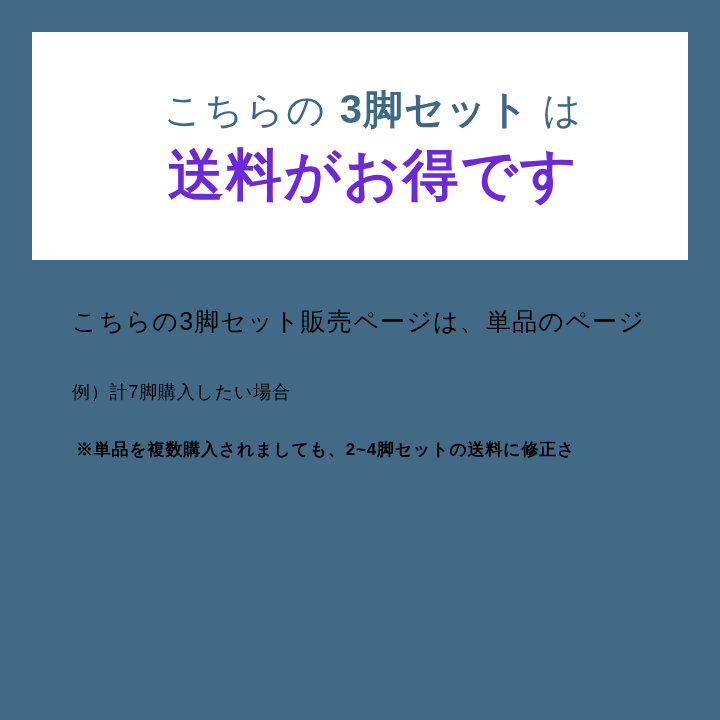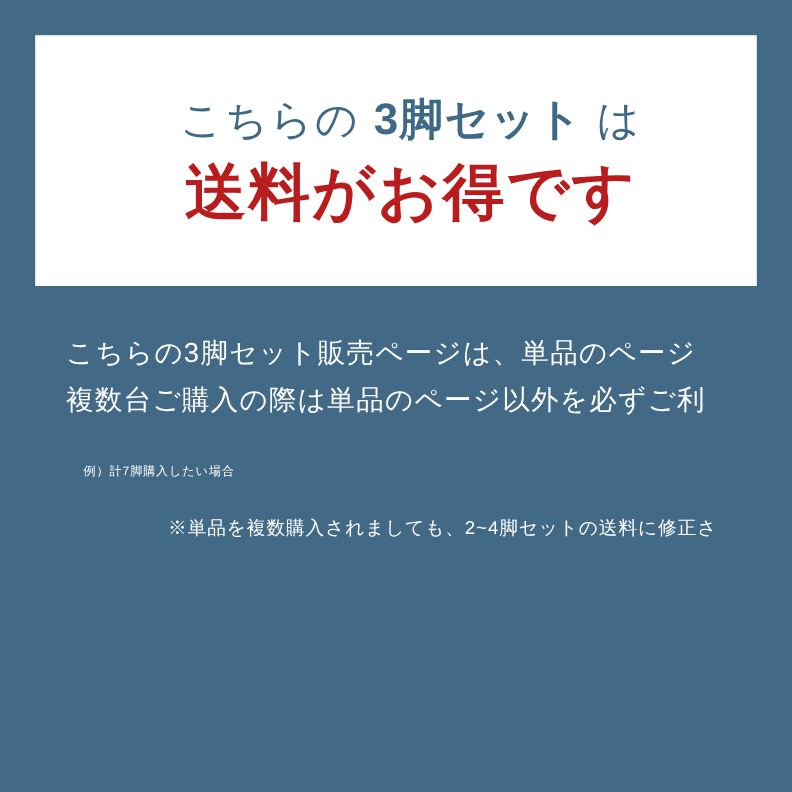--- a/index.html
+++ b/index.html
@@ -42,75 +42,73 @@
     white-space: nowrap;
     font-weight: 400;
     margin-bottom: 10px;
   }
   .headline-line1 .em {
     font-weight: 700;
     font-size: 40px;
     letter-spacing: 1px;
   }
   .headline-line2 {
-    color: #b91c1c;
+    color: #6d28d9;
     font-size: 56px;
     font-weight: 700;
     letter-spacing: 2px;
     line-height: 1.15;
     white-space: nowrap;
   }
   .body-block {
     position: absolute;
-    left: 60px;
+    left: 72px;
     top: 300px;
     width: 608px;
-    color: #ffffff;
+    color: #000000;
   }
   .para-main {
     font-size: 25px;
     line-height: 1.72;
     letter-spacing: 1.2px;
     font-weight: 400;
     margin: 0 0 34px 0;
   }
   .para-sub {
-    font-size: 11px;
+    font-size: 18px;
     line-height: 1.75;
     letter-spacing: 0.8px;
     font-weight: 400;
-    margin: 0 0 26px 16px;
+    margin: 0 0 26px 0;
   }
   .para-note {
     font-size: 17px;
     line-height: 1.78;
     letter-spacing: 0.8px;
-    font-weight: 400;
-    margin: 16px;
-    text-align: right;
+    font-weight: 700;
+    margin: 4px;
   }
   .nowrap-break { display: block; }
 </style>
 </head>
 <body>
 
 <div class="page">
 
   <div class="headline-card">
     <div class="headline-line1">
       <span>こちらの </span><span class="em">3脚セット</span><span> は</span>
     </div>
     <div class="headline-line2">送料がお得です</div>
   </div>
 
   <div class="body-block">
 
     <p class="para-main">
       <span class="nowrap-break">こちらの3脚セット販売ページは、単品のページ</span>
-      <span class="nowrap-break">複数台ご購入の際は単品のページ以外を必ずご利</span>
     </p>
 
     <p class="para-sub">
       <span class="nowrap-break">例）計7脚購入したい場合</span>
     </p>
 
     <p class="para-note">
       <span class="nowrap-break">※単品を複数購入されましても、2~4脚セットの送料に修正さ</span>
     </p>
 

